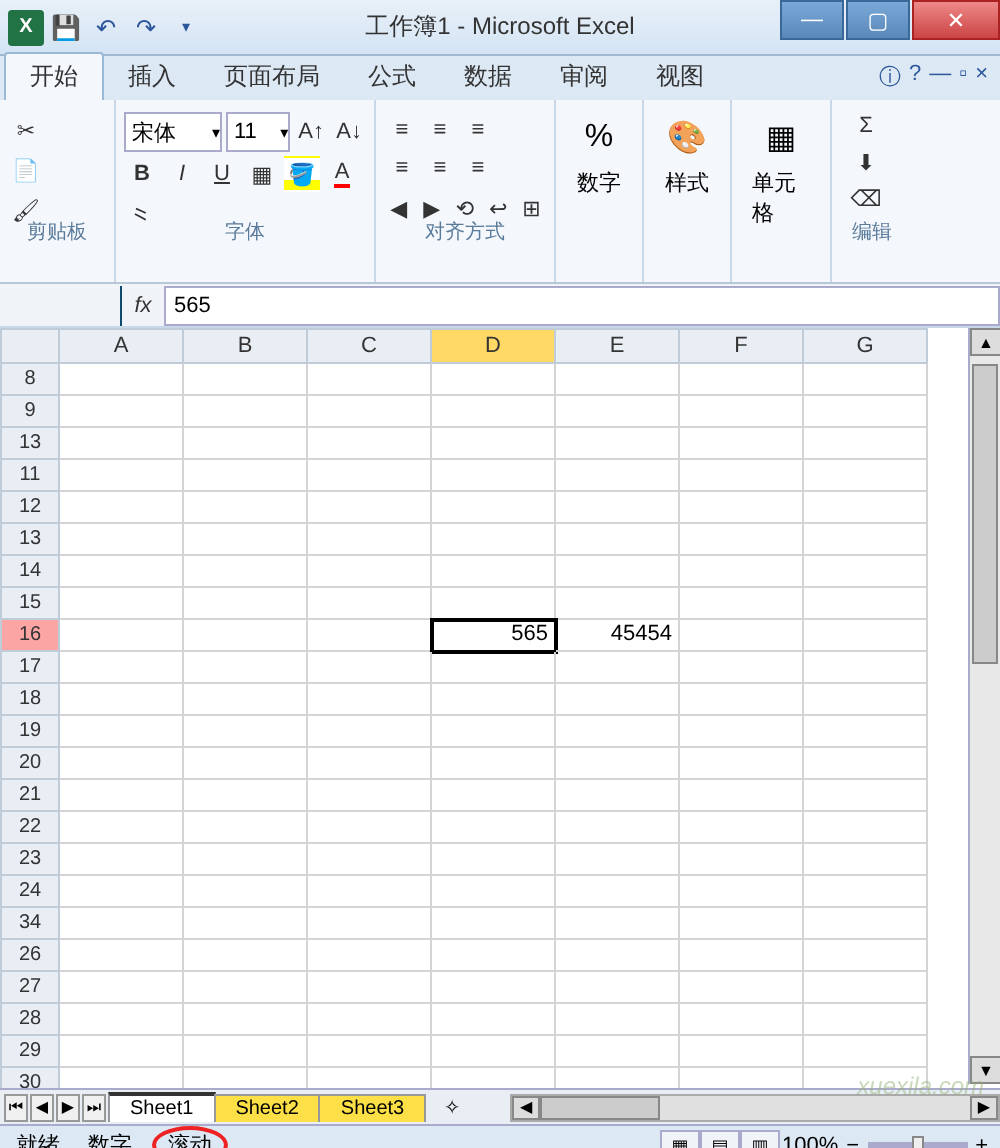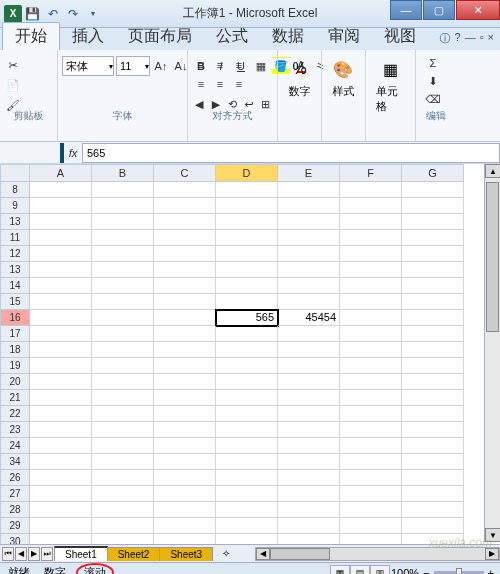--- a/index.html
+++ b/index.html
@@ -12,46 +12,46 @@
 .excel-icon { width: 18px; height: 18px; background: #217346; color: #fff; font-size: 10px; font-weight: bold; display: flex; align-items: center; justify-content: center; border-radius: 2px; }
 .title-text { position: absolute; left: 50%; transform: translateX(-50%); font-size: 12px; color: #333; }
 .winbtns { position: absolute; right: 0; top: 0; display: flex; }
 .winbtn { width: 32px; height: 20px; display: flex; align-items: center; justify-content: center; font-size: 11px; color: #fff; }
 .winbtn.min, .winbtn.max { background: linear-gradient(#7aa8d8, #5a88b8); border: 1px solid #3a6898; margin-right: 1px; }
 .winbtn.close { background: linear-gradient(#e88, #c44); border: 1px solid #a22; width: 44px; }
 
 
 .tabs { height: 22px; background: #dce8f4; display: flex; align-items: flex-end; padding-left: 2px; position: relative; }
 .file-tab { background: #2b579a; color: #fff; padding: 3px 14px; font-size: 12px; border-radius: 2px 2px 0 0; }
-.tab { padding: 3px 12px; font-size: 16px; color: #333; cursor: pointer; }
+.tab { padding: 3px 12px; font-size: 12px; color: #333; cursor: pointer; }
 .tab.active { background: #f4f8fc; border: 1px solid #9ab8d8; border-bottom: none; border-radius: 2px 2px 0 0; }
 .tab-help { position: absolute; right: 6px; top: 3px; display: flex; gap: 4px; font-size: 11px; color: #2b579a; }
 
 
 .ribbon { height: 92px; background: #f4f8fc; border-bottom: 1px solid #b8c8d8; display: flex; }
 .rgroup { border-right: 1px solid #c8d8e8; padding: 2px 4px; display: flex; flex-direction: column; position: relative; }
 .rgroup-label { position: absolute; bottom: 18px; left: 50%; transform: translateX(-50%); font-size: 10px; color: #5a7a9a; white-space: nowrap; }
 .rgroup-content { flex: 1; display: flex; gap: 2px; }
 .paste-big { width: 36px; display: flex; flex-direction: column; align-items: center; gap: 2px; padding-top: 4px; }
 .paste-icon { width: 28px; height: 32px; background: linear-gradient(#f8d898, #e8b858); border: 1px solid #c89838; border-radius: 2px; position: relative; }
 .paste-icon::before { content: ""; position: absolute; top: 4px; left: 4px; right: 4px; bottom: 4px; background: #fff; border: 1px solid #aaa; }
 .rbtn-sm { width: 18px; height: 18px; display: flex; align-items: center; justify-content: center; font-size: 11px; color: #333; border: 1px solid transparent; }
 .font-row { display: flex; align-items: center; gap: 2px; }
 .font-select { width: 52px; height: 20px; border: 1px solid #aac; background: #fff; font-size: 11px; padding-left: 3px; display: flex; align-items: center; }
 .size-select { width: 34px; height: 20px; border: 1px solid #aac; background: #fff; font-size: 11px; padding-left: 3px; display: flex; align-items: center; }
-.font-col { display: flex; flex-direction: row; gap: 2px; }
+.font-col { display: flex; flex-direction: column; gap: 2px; }
 .align-grid { display: grid; grid-template-columns: repeat(3, 18px); gap: 1px; }
 .big-label-btn { display: flex; flex-direction: column; align-items: center; gap: 2px; padding: 4px 6px 0; font-size: 11px; }
 .big-glyph { width: 26px; height: 26px; display: flex; align-items: center; justify-content: center; font-size: 16px; }
 .edit-col { display: flex; flex-direction: column; gap: 0; padding: 2px 4px; font-size: 13px; color: #2b579a; }
 
 
 .fbar { height: 22px; display: flex; align-items: center; border-bottom: 1px solid #c8d8e8; background: #f0f4f8; }
 .namebox { width: 80px; height: 20px; background: #fff; border: 1px solid #aac; margin-left: 30px; padding-left: 6px; font-size: 11px; display: flex; align-items: center; }
-.fx-btn { width: 22px; height: 20px; display: flex; align-items: center; justify-content: center; font-style: italic; color: #333; margin-left: 60px; border-left: 4px solid #0c4a6e; }
+.fx-btn { width: 22px; height: 20px; display: flex; align-items: center; justify-content: center; font-style: italic; color: #333; margin-left: 60px; border-left: 1px solid #0c4a6e; }
 .formula-input { flex: 1; height: 20px; background: #fff; border: 1px solid #aac; padding-left: 4px; font-size: 11px; display: flex; align-items: center; }
 
 
 .grid-wrap { position: relative; height: 380px; overflow: hidden; background: #fff; }
 .col-headers { display: flex; height: 18px; position: sticky; top: 0; }
 .corner { width: 30px; height: 18px; background: #e8eef4; border: 1px solid #c0ccd8; }
 .col-h { width: 62px; height: 18px; background: #e8eef4; border-right: 1px solid #c0ccd8; border-bottom: 1px solid #c0ccd8; border-top: 1px solid #c0ccd8; display: flex; align-items: center; justify-content: center; font-size: 11px; color: #333; }
 .col-h.sel { background: #ffd866; }
 .grid-body { display: flex; }
 .row-headers { display: flex; flex-direction: column; }
@@ -59,21 +59,21 @@
 .row-h.sel { background: #fca5a5; }
 .cells { position: relative; }
 .row { display: flex; }
 .cell { width: 62px; height: 16px; border-right: 1px solid #d4d4d4; border-bottom: 1px solid #d4d4d4; font-size: 11px; text-align: right; padding-right: 3px; line-height: 15px; }
 .cell.active { outline: 2px solid #000; outline-offset: -1px; }
 
 
 .sheettabs-row { height: 18px; background: #e8eef4; display: flex; align-items: center; border-top: 1px solid #aac; font-size: 10px; }
 .nav-arrows { display: flex; gap: 1px; padding: 0 2px; }
 .nav-arrow { width: 12px; height: 14px; background: #f0f0f0; border: 1px solid #999; display: flex; align-items: center; justify-content: center; font-size: 8px; }
-.sheet-tab { padding: 1px 10px; background: #eab308; border: 1px solid #999; border-bottom: none; margin-left: -1px; }
+.sheet-tab { padding: 1px 10px; background: #fde047; border: 1px solid #999; border-bottom: none; margin-left: -1px; }
 .sheet-tab.active { background: #fff; font-weight: normal; border-top: 2px solid #333; }
 .new-sheet { width: 18px; height: 14px; margin-left: 4px; display: flex; align-items: center; justify-content: center; }
 .hscroll { flex: 1; height: 14px; margin-left: 20px; background: #e0e0e0; border: 1px solid #aaa; position: relative; }
 .hscroll-thumb { position: absolute; left: 14px; width: 60px; top: 0; bottom: 0; background: #ccc; border: 1px solid #888; }
 .hscroll-btn { position: absolute; width: 14px; top: 0; bottom: 0; background: #ddd; border: 1px solid #888; display: flex; align-items: center; justify-content: center; font-size: 8px; }
 
 
 .statusbar { height: 20px; background: #dce8f4; display: flex; align-items: center; font-size: 11px; padding: 0 4px; gap: 6px; border-top: 1px solid #aac; position: relative; }
 .status-item { padding: 0 4px; }
 .scroll-highlight { border: 2px solid #e22; border-radius: 50%; padding: 0 6px; }

